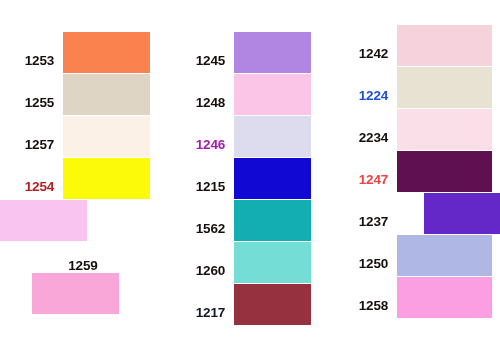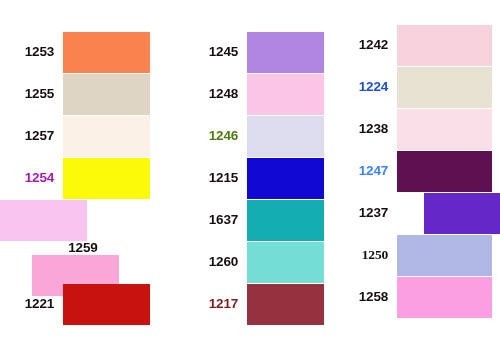--- a/index.html
+++ b/index.html
@@ -33,34 +33,35 @@
   .swatch-label {
     font-weight: bold;
     font-size: 13.5px;
     color: #15100e;
     letter-spacing: -0.2px;
     text-align: right;
     line-height: 1;
     padding-right: 9px;
     box-sizing: border-box;
     flex: 0 0 auto;
+    margin-top: 18px;
     -webkit-font-smoothing: antialiased;
   }
   .swatch-chip {
     flex: 0 0 auto;
     display: block;
     background-clip: padding-box;
   }
 
   
   #col-1 { left: 0px; }
   #col-1 .swatch-label { width: 63px; }
   #col-1 .swatch-chip { width: 87px; }
 
-  #col-2 { left: 194px; }
+  #col-2 { left: 181px; }
   #col-2 .swatch-label { width: 53px; }
   #col-2 .swatch-chip { width: 77px; }
 
   #col-3 { left: 350px; }
   #col-3 .swatch-label { width: 47px; }
   #col-3 .swatch-chip { width: 95px; }
 </style>
 </head>
 <body style="background: rgb(255, 255, 255);">
 
@@ -73,88 +74,84 @@
       </div>
       <div class="swatch-row" style="height: 42px;">
         <span class="swatch-label" style="color: rgb(21, 16, 14);">1255</span>
         <span class="swatch-chip" style="height: 41px; background: rgb(222, 213, 196);"></span>
       </div>
       <div class="swatch-row" style="height: 42px;">
         <span class="swatch-label" style="color: rgb(21, 16, 14);">1257</span>
         <span class="swatch-chip" style="height: 41px; background: rgb(251, 241, 230);"></span>
       </div>
       <div class="swatch-row" style="height: 42px;">
-        <span class="swatch-label" style="color: #a21caf;">1254</span>
+        <span class="swatch-label" style="color: #b91c1c;">1254</span>
         <span class="swatch-chip" style="height: 41px; background: rgb(253, 250, 9);"></span>
       </div>
       <div class="swatch-row" style="height: 42px;">
         <span class="swatch-chip" style="height: 41px; background: rgb(250, 196, 240);"></span>
       </div>
       <div class="swatch-row" style="height: 42px; flex-direction: column;">
         <span class="swatch-label" style="color: rgb(21, 16, 14);">1259</span>
         <span class="swatch-chip" style="height: 41px; background: rgb(249, 167, 216);"></span>
-      </div>
-      <div class="swatch-row" style="height: 42px;">
-        <span class="swatch-label" style="color: rgb(21, 16, 14);">1221</span>
-        <span class="swatch-chip" style="height: 41px; background: rgb(200, 18, 14);"></span>
       </div>
     </div>
     <div class="swatch-column" id="col-2" style="top: 31px;">
       <div class="swatch-row" style="height: 42px;">
         <span class="swatch-label" style="color: rgb(21, 16, 14);">1245</span>
         <span class="swatch-chip" style="height: 41px; background: rgb(177, 133, 226);"></span>
       </div>
       <div class="swatch-row" style="height: 42px;">
         <span class="swatch-label" style="color: rgb(21, 16, 14);">1248</span>
         <span class="swatch-chip" style="height: 41px; background: rgb(251, 197, 231);"></span>
       </div>
       <div class="swatch-row" style="height: 42px;">
-        <span class="swatch-label" style="color: #4d7c0f;">1246</span>
+        <span class="swatch-label" style="color: #a21caf;">1246</span>
         <span class="swatch-chip" style="height: 41px; background: rgb(220, 220, 238);"></span>
       </div>
       <div class="swatch-row" style="height: 42px;">
         <span class="swatch-label" style="color: rgb(21, 16, 14);">1215</span>
         <span class="swatch-chip" style="height: 41px; background: rgb(18, 8, 212);"></span>
       </div>
       <div class="swatch-row" style="height: 42px;">
-        <span class="swatch-label" style="color: rgb(21, 16, 14);">1637</span>
+        <span class="swatch-label" style="color: rgb(21, 16, 14);">1562</span>
         <span class="swatch-chip" style="height: 41px; background: rgb(19, 174, 178);"></span>
       </div>
       <div class="swatch-row" style="height: 42px;">
         <span class="swatch-label" style="color: rgb(21, 16, 14);">1260</span>
         <span class="swatch-chip" style="height: 41px; background: rgb(116, 221, 214);"></span>
       </div>
       <div class="swatch-row" style="height: 42px;">
-        <span class="swatch-label" style="color: #7f1d1d;">1217</span>
+        <span class="swatch-label" style="color: #0f172a;">1217</span>
         <span class="swatch-chip" style="height: 41px; background: rgb(150, 50, 63);"></span>
       </div>
     </div>
     <div class="swatch-column" id="col-3" style="top: 24px;">
       <div class="swatch-row" style="height: 42px;">
         <span class="swatch-label" style="color: rgb(21, 16, 14);">1242</span>
         <span class="swatch-chip" style="height: 41px; background: rgb(246, 211, 220);"></span>
       </div>
       <div class="swatch-row" style="height: 42px;">
         <span class="swatch-label" style="color: #1d4ed8;">1224</span>
         <span class="swatch-chip" style="height: 41px; background: rgb(231, 226, 210);"></span>
       </div>
       <div class="swatch-row" style="height: 42px;">
-        <span class="swatch-label" style="color: rgb(21, 16, 14);">1238</span>
+        <span class="swatch-label" style="color: rgb(21, 16, 14);">2234</span>
         <span class="swatch-chip" style="height: 41px; background: rgb(251, 223, 232);"></span>
       </div>
       <div class="swatch-row" style="height: 42px;">
-        <span class="swatch-label" style="color: #3b82f6;">1247</span>
+        <span class="swatch-label" style="color: #ef4444;">1247</span>
         <span class="swatch-chip" style="height: 41px; background: rgb(94, 16, 80);"></span>
       </div>
       <div class="swatch-row" style="height: 42px; gap: 27px;">
         <span class="swatch-label" style="color: rgb(21, 16, 14);">1237</span>
         <span class="swatch-chip" style="height: 41px; background: rgb(100, 39, 200);"></span>
       </div>
       <div class="swatch-row" style="height: 42px;">
-        <span class="swatch-label" style="color: rgb(21, 16, 14); font-family: Liberation Serif, serif;">1250</span>
+        <span class="swatch-label" style="color: rgb(21, 16, 14);">1250</span>
         <span class="swatch-chip" style="height: 41px; background: rgb(175, 184, 228);"></span>
       </div>
       <div class="swatch-row" style="height: 42px;">
         <span class="swatch-label" style="color: rgb(21, 16, 14);">1258</span>
         <span class="swatch-chip" style="height: 41px; background: rgb(251, 159, 226);"></span>
       </div>
     </div>
   </div>
 
 </body></html>

